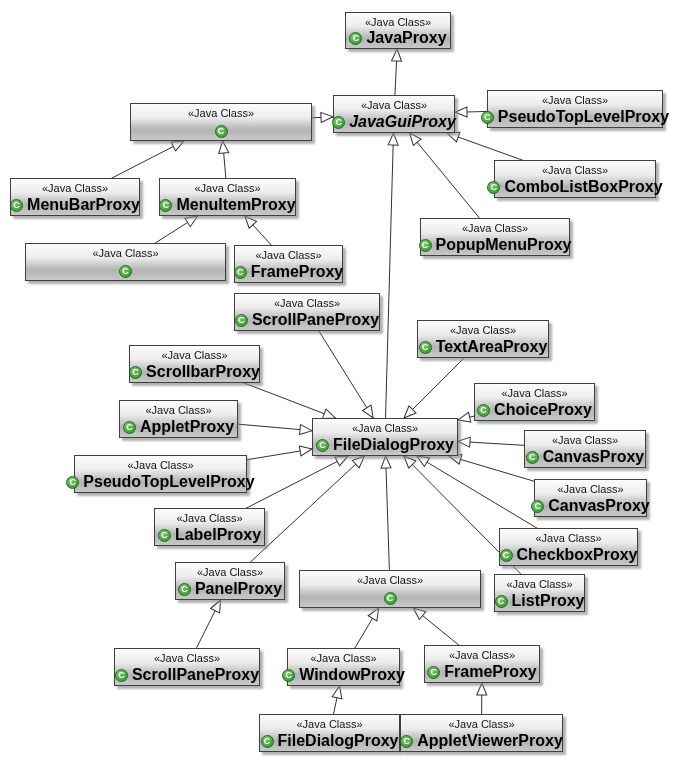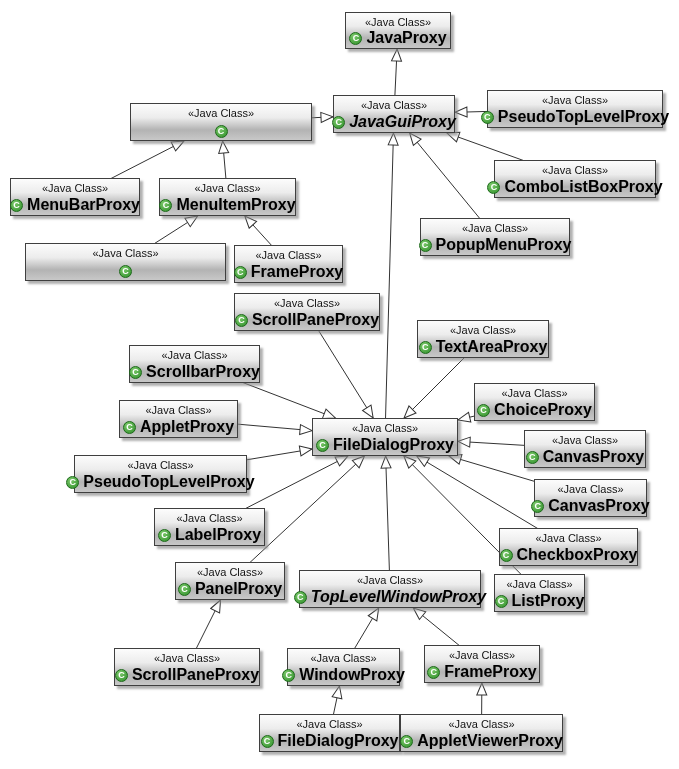--- a/index.html
+++ b/index.html
@@ -263,21 +263,20 @@
       <div class="stereo">«Java Class»</div>
       <div class="name-row">
         <span class="cls-icon">C</span>
         <span class="name">PanelProxy</span>
       </div>
     </div>
     <div class="node abstract" style="left: 299px; top: 570px; width: 182px; height: 38px;">
       <div class="stereo">«Java Class»</div>
       <div class="name-row">
         <span class="cls-icon">C</span>
-        <span class="name">TopLevelWindowProxy</span>
       </div>
     </div>
     <div class="node" style="left: 494px; top: 574px; width: 91px; height: 38px;">
       <div class="stereo">«Java Class»</div>
       <div class="name-row">
         <span class="cls-icon">C</span>
         <span class="name">ListProxy</span>
       </div>
     </div>
     <div class="node" style="left: 114px; top: 648px; width: 146px; height: 38px;">

